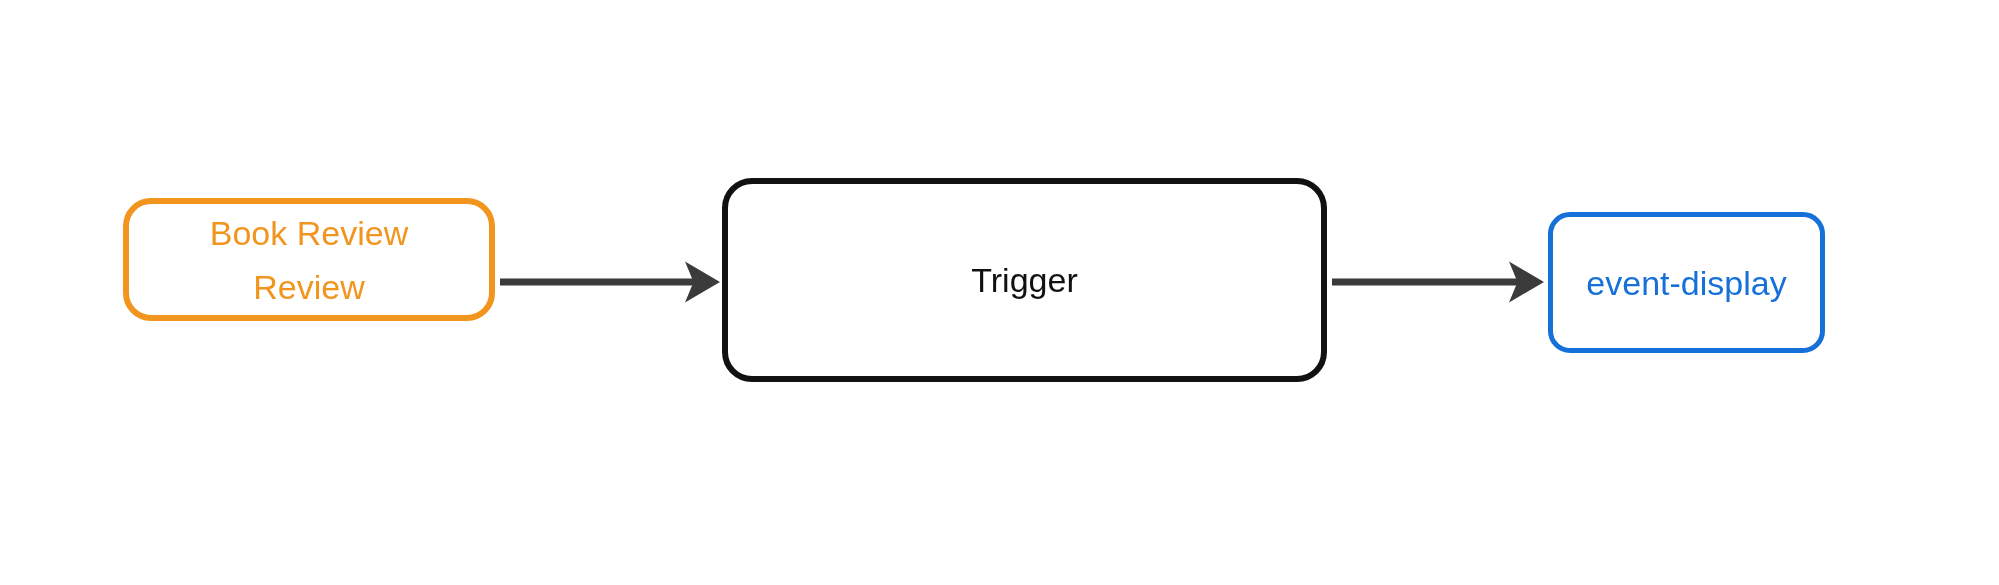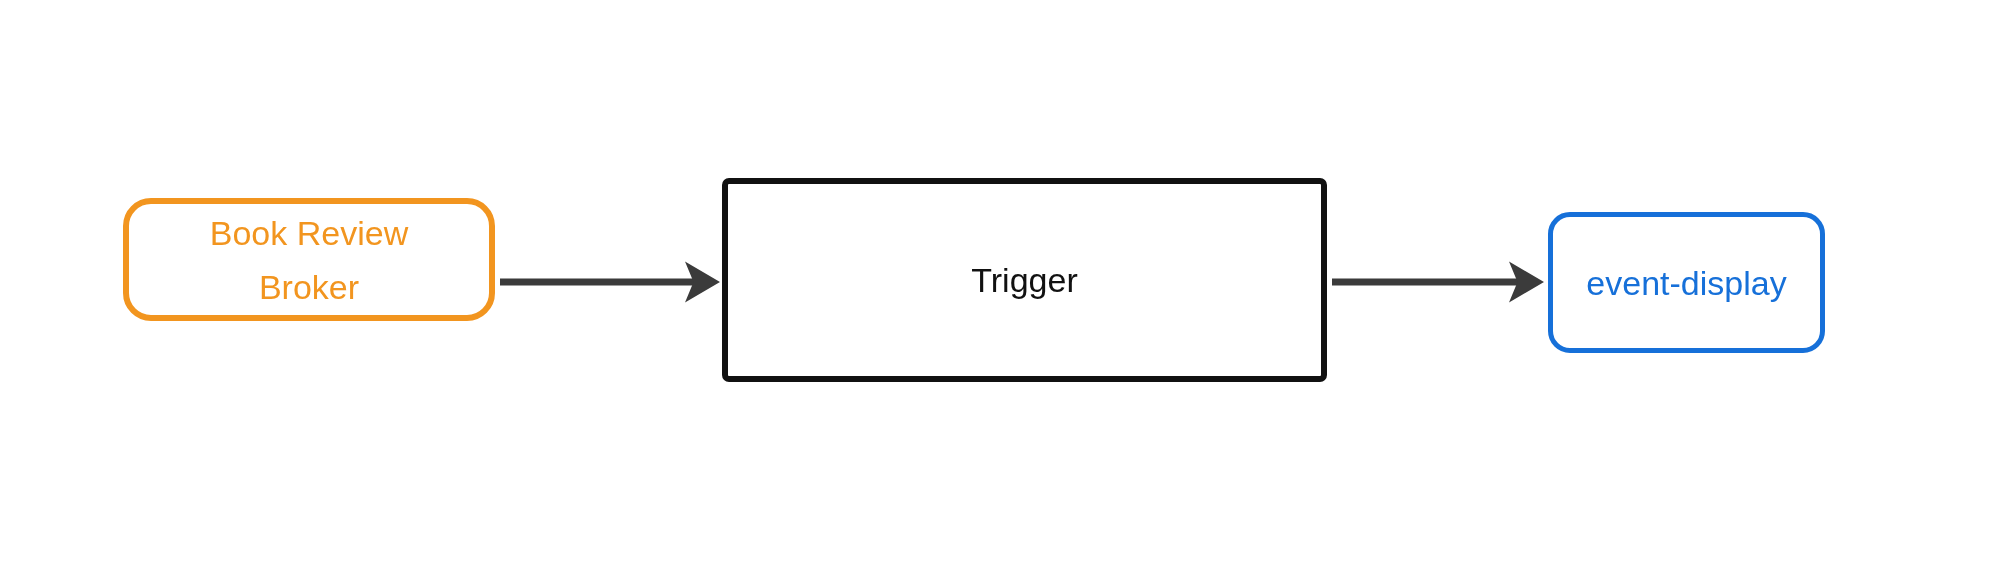--- a/index.html
+++ b/index.html
@@ -57,21 +57,21 @@
     border: 6px solid var(--orange, #f2951f);
     border-radius: 28px;
     color: var(--orange, #f2951f);
   }
   .node-trigger {
     left: 722px;
     top: 178px;
     width: 605px;
     height: 204px;
     border: 6px solid var(--ink, #111111);
-    border-radius: 7px;
+    border-radius: 30px;
     color: var(--ink, #111111);
   }
   .node-event-display {
     left: 1548px;
     top: 212px;
     width: 277px;
     height: 141px;
     border: 5px solid var(--blue, #1670d9);
     border-radius: 22px;
     color: var(--blue, #1670d9);
@@ -89,21 +89,21 @@
     </g>
     <g>
       <line class="edge-line" x1="1332" y1="282" x2="1520" y2="282"></line>
       <polygon class="edge-head" points="1544,282 1509,261.5 1517.5,282 1509,302.5"></polygon>
     </g>
   </svg>
 
   <div class="node node-broker">
     <div class="node-label">
       <span class="line">Book Review</span>
-      <span class="line">Broker</span>
+      <span class="line">Review</span>
     </div>
   </div>
 
   <div class="node node-trigger">
     <div class="node-label">
       <span class="line">Trigger</span>
     </div>
   </div>
 
   <div class="node node-event-display">

